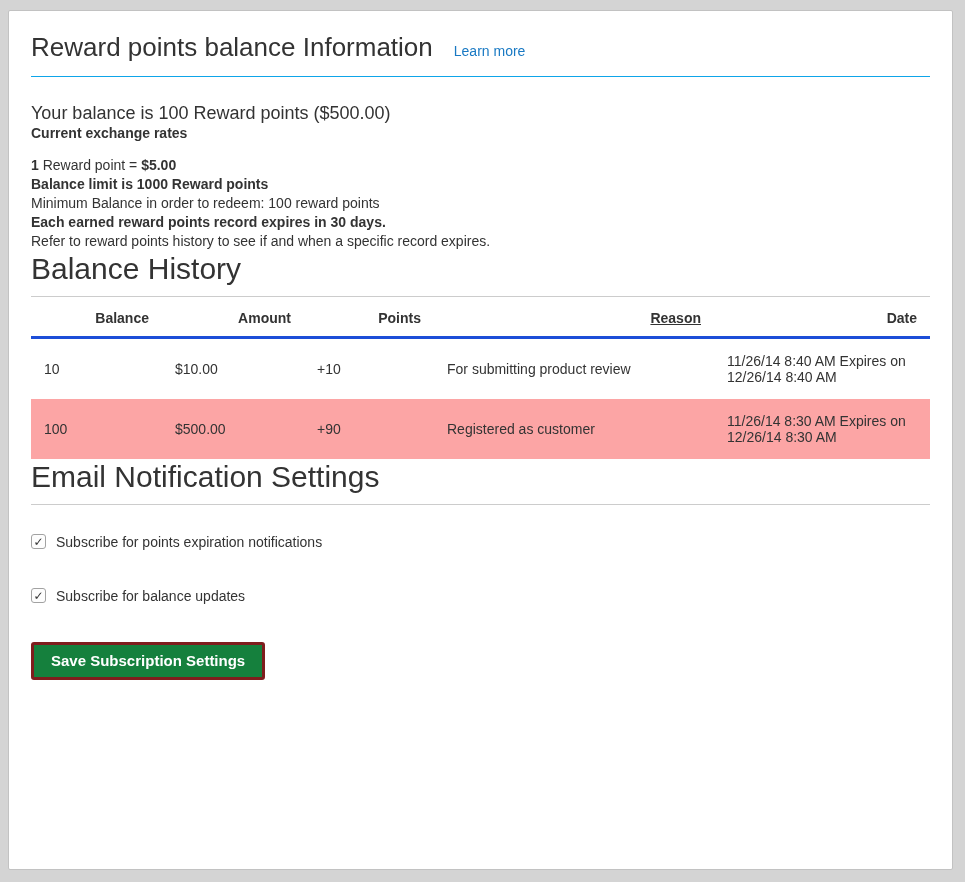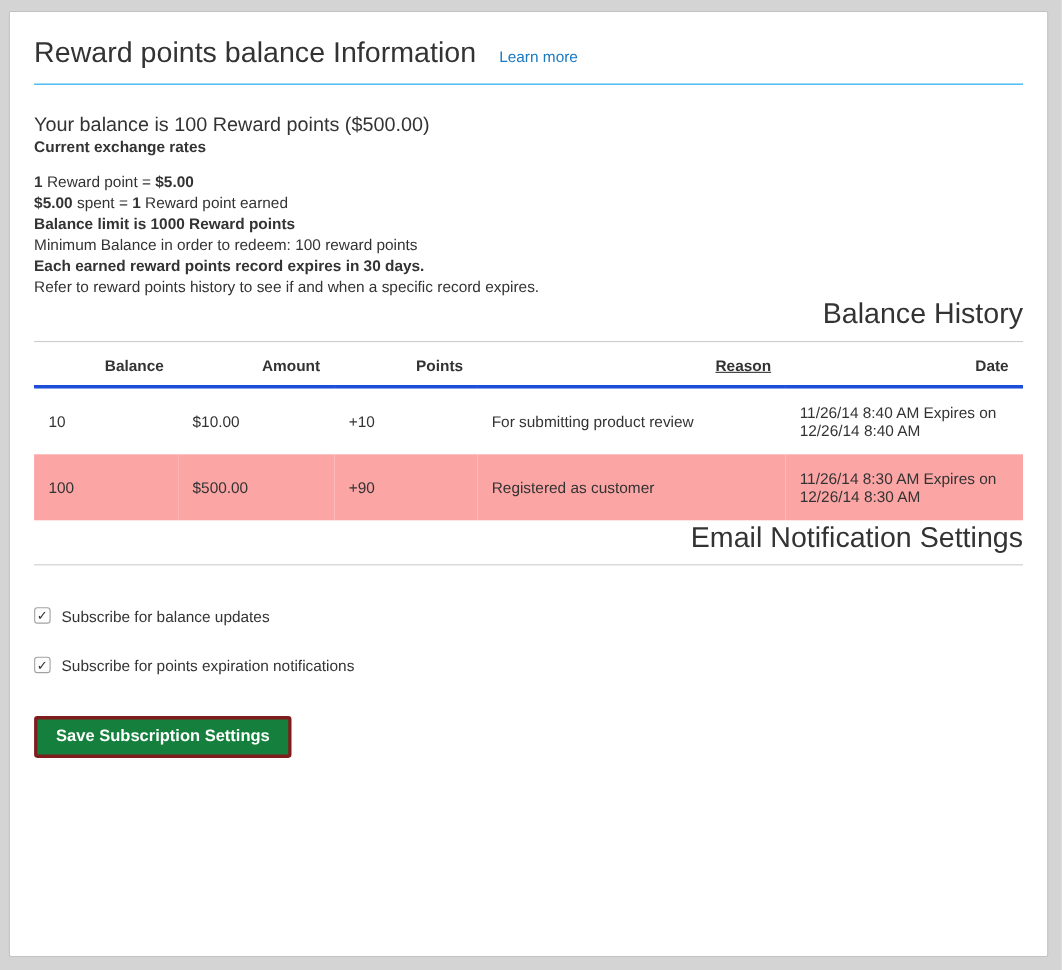--- a/index.html
+++ b/index.html
@@ -56,25 +56,24 @@
   }
   .bold { font-weight: bold; }
   .exchange-heading   { margin-top: 37px; }
   .rate-lines         { margin-top: 13px; }
   .balance-limit      { margin-top: 28px; }
   .min-balance        { margin-top: 14px; }
   .expires-notice     { margin-top: 30px; }
   .refer-note         { margin-top: 13px; }
   h2.section-title {
     margin: 0;
-    font-size: 26px;
+    font-size: 30px;
     font-weight: 300;
     color: #333;
     line-height: 1.2;
-    text-align: right;
   }
   .history-title { margin-top: 44px; }
   .email-title   { margin-top: 64px; }
   .section-divider {
     border: 0;
     border-top: 1px solid #ccc;
     margin: 9px 0 0 0;
   }
   table.history-table {
     width: 100%;
@@ -149,21 +148,20 @@
     <h1 class="page-title">Reward points balance Information</h1>
     <a class="learn-more" href="#">Learn more</a>
   </div>
 
   <p class="balance-summary">Your balance is 100 Reward points ($500.00)</p>
 
   <p class="txt bold exchange-heading">Current exchange rates</p>
 
   <div class="rate-lines">
     <p class="txt"><span class="bold">1</span><span> Reward point = </span><span class="bold">$5.00</span></p>
-    <p class="txt"><span class="bold">$5.00</span><span> spent = </span><span class="bold">1</span><span> Reward point earned</span></p>
   </div>
 
   <p class="txt bold balance-limit">Balance limit is 1000 Reward points</p>
   <p class="txt min-balance">Minimum Balance in order to redeem: 100 reward points</p>
 
   <p class="txt bold expires-notice">Each earned reward points record expires in 30 days.</p>
   <p class="txt refer-note">Refer to reward points history to see if and when a specific record expires.</p>
 
   <h2 class="section-title history-title">Balance History</h2>
   <hr class="section-divider">
@@ -192,25 +190,25 @@
         <td>+90</td>
         <td>Registered as customer</td>
         <td>11/26/14 8:30 AM Expires on 12/26/14 8:30 AM</td>
       </tr>
     </tbody>
   </table>
 
   <h2 class="section-title email-title">Email Notification Settings</h2>
   <hr class="section-divider">
 
+  <div class="checkbox-row second">
+    <span class="checkbox checked"></span>
+    <span>Subscribe for points expiration notifications</span>
+  </div>
+
   <div class="checkbox-row first">
     <span class="checkbox checked"></span>
     <span>Subscribe for balance updates</span>
   </div>
 
-  <div class="checkbox-row second">
-    <span class="checkbox checked"></span>
-    <span>Subscribe for points expiration notifications</span>
-  </div>
-
   <button class="save-button">Save Subscription Settings</button>
 
 </div>
 
 </body></html>

